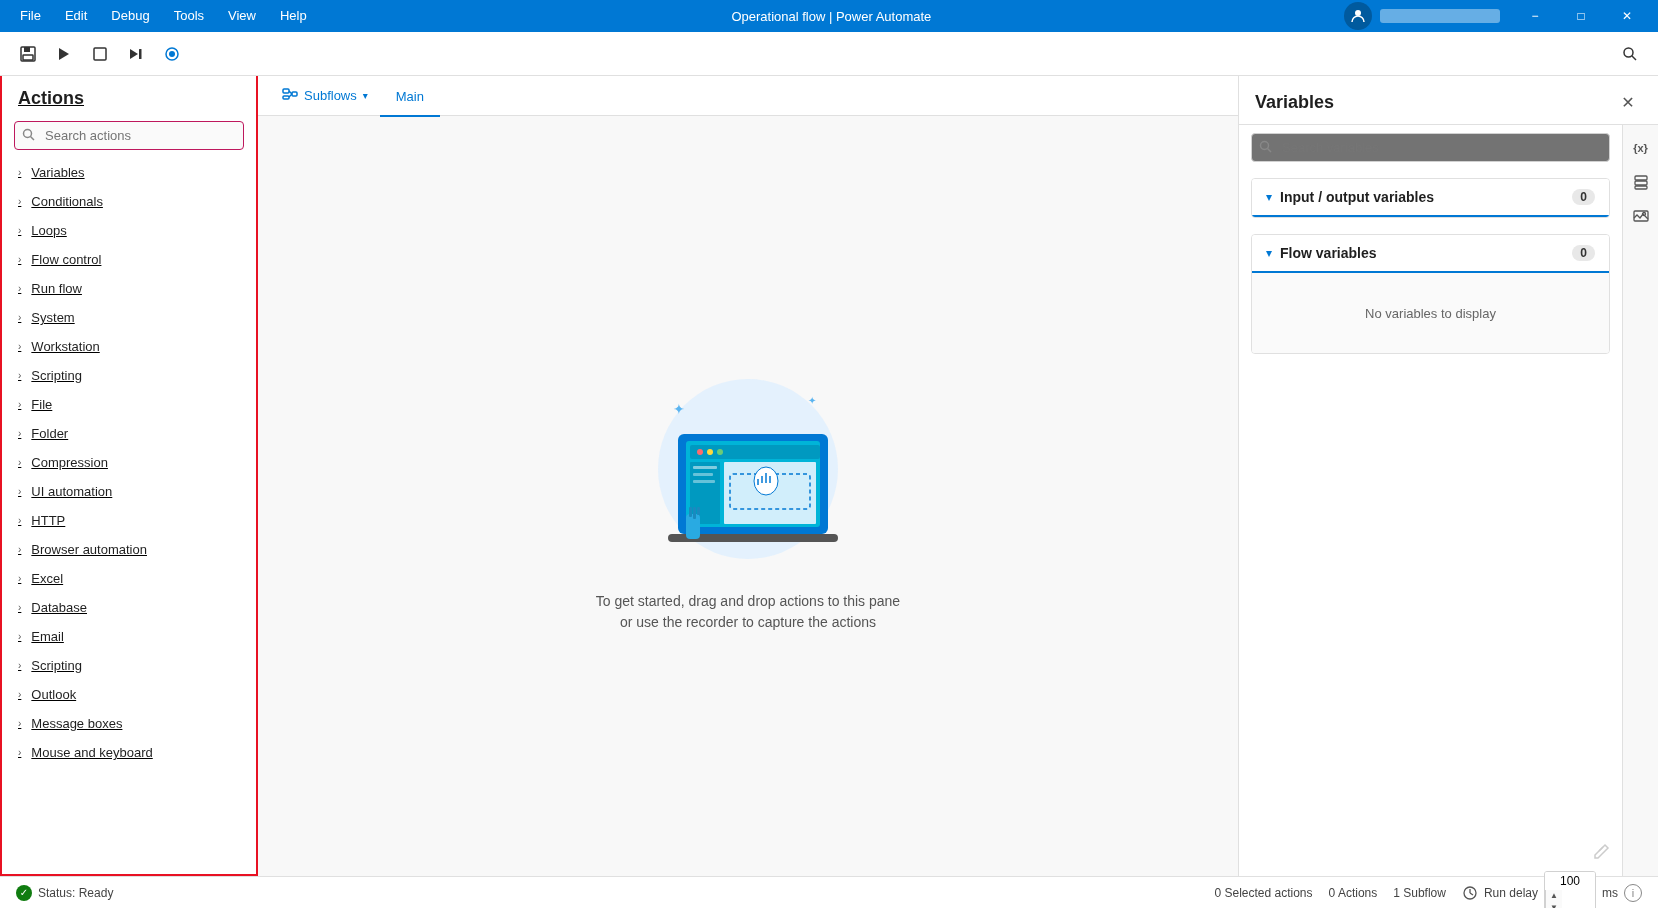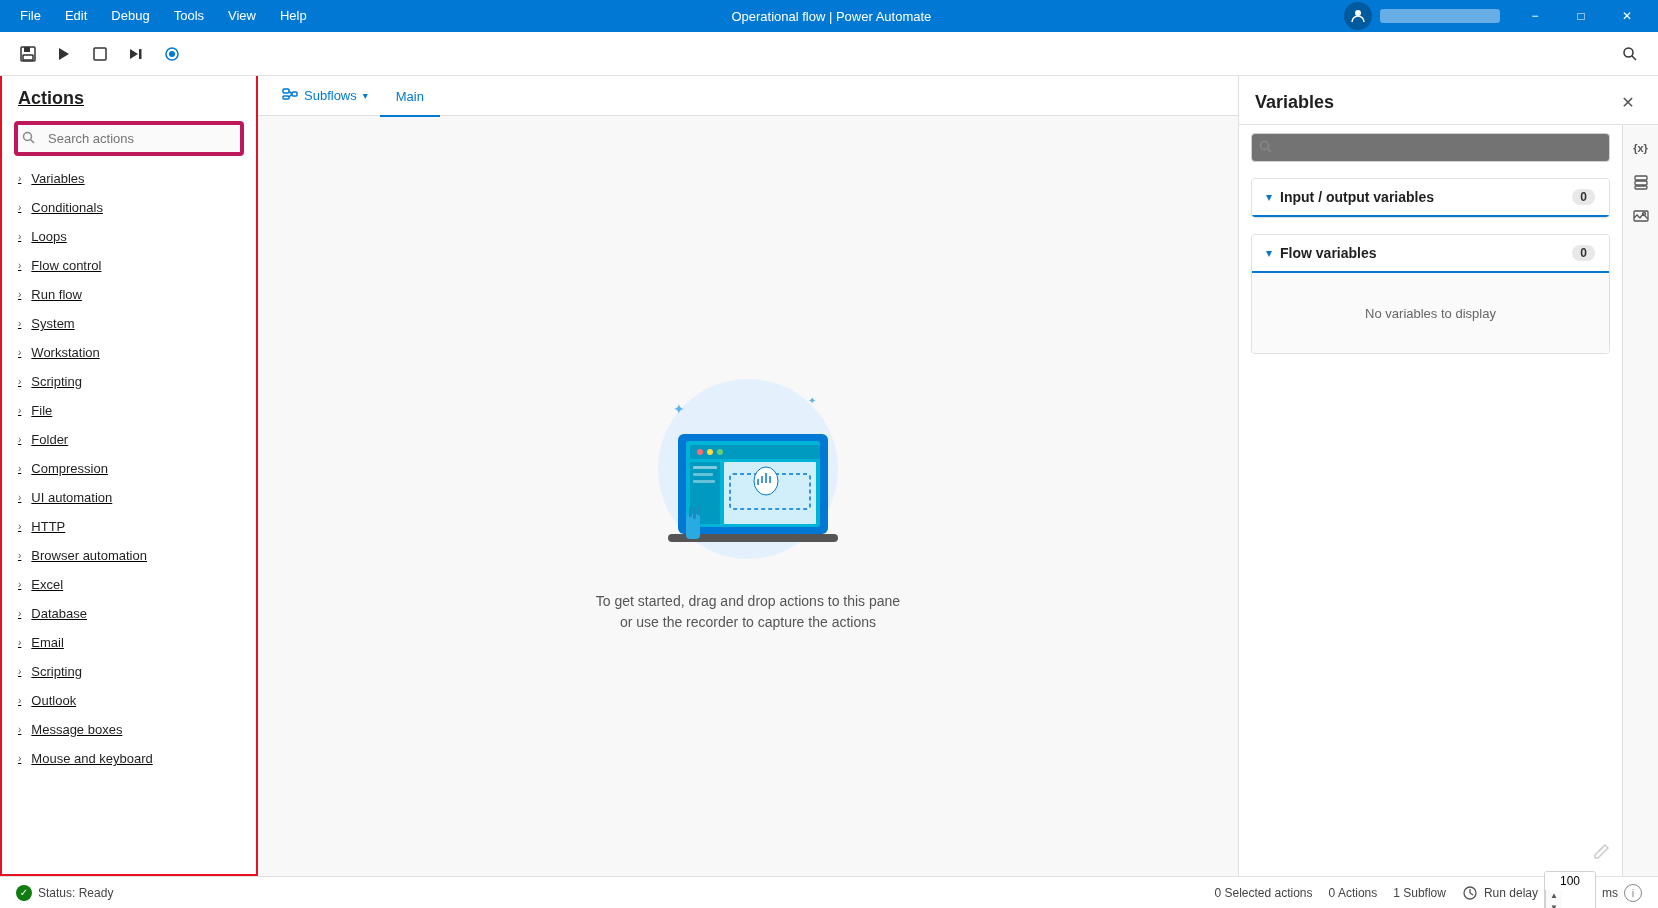--- a/index.html
+++ b/index.html
@@ -80,21 +80,21 @@
       padding: 12px 16px 8px;
       color: #1f1f1f;
     }
     .search-box {
       margin: 4px 12px 8px;
       position: relative;
     }
     .search-box input {
       width: 100%;
       padding: 6px 10px 6px 30px;
-      border: 4px solid #be185d;
+      border: 1px solid #be185d;
       border-radius: 4px;
       font-size: 13px;
       background: #fafafa;
       outline: none;
     }
     .search-icon-inner {
       position: absolute;
       left: 8px;
       top: 50%;
       transform: translateY(-50%);

